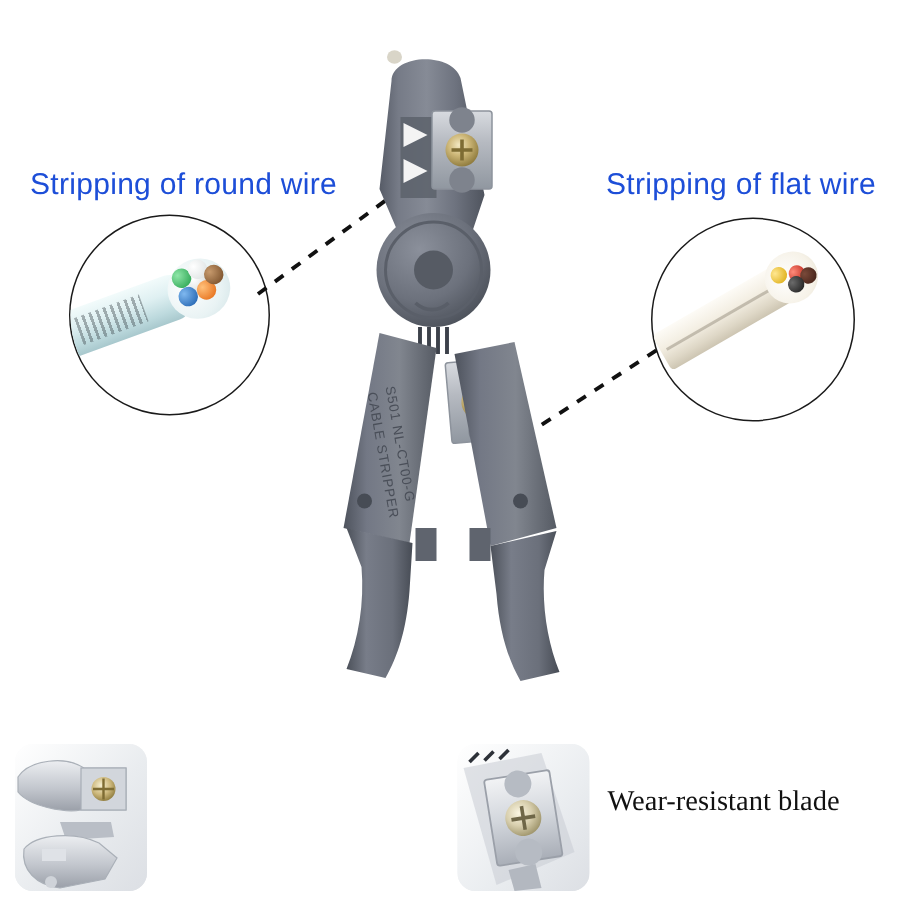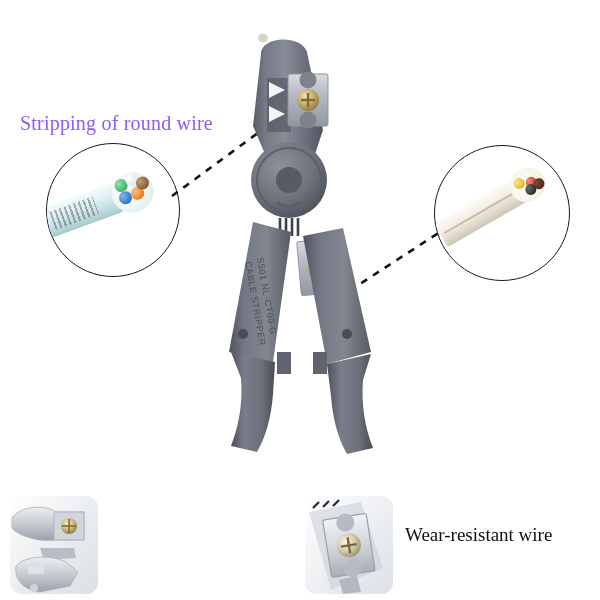--- a/index.html
+++ b/index.html
@@ -12,23 +12,23 @@
     width: 600px;
     height: 600px;
     background: #ffffff;
     overflow: hidden;
     font-family: "Liberation Serif", "DejaVu Serif", serif;
   }
 
   
   .callout-label {
     position: absolute;
-    font-family: Liberation Serif, serif;
+    font-family: Liberation Sans, sans-serif;
     font-size: 20px;
-    color: #8b5cf6;
+    color: #1d4ed8;
     white-space: nowrap;
     letter-spacing: 0.2px;
   }
   #label-round { left: 20px;  top: 112px; }
   #label-flat  { left: 404px; top: 112px; }
 
   
   .magnifier {
     position: absolute;
     border-radius: 50%;
@@ -158,20 +158,21 @@
   }
   #feature-right .feature-text { top: 26px; }
 </style>
 </head>
 <body>
 
 <div id="page">
 
   <div id="label-round" class="callout-label">Stripping of round wire</div>
 
+  <div id="label-flat" class="callout-label">Stripping of flat wire</div>
 
   <div id="circle-round" class="magnifier">
     <div class="rj-cable">
       <div class="rj-jacket"></div>
       <div class="rj-open"></div>
       <div class="wirepair w-white2"></div>
       <div class="wirepair w-green"></div>
       <div class="wirepair w-white1"></div>
       <div class="wirepair w-blue"></div>
       <div class="wirepair w-orange"></div>
@@ -350,16 +351,16 @@
         <g transform="rotate(-9 46 50)">
           <rect x="22" y="20" width="44" height="58" rx="2" fill="url(#blB)" stroke="#9ba0a9" stroke-width="1.2"></rect>
           <circle cx="44" cy="26" r="9" fill="#b6bbc3"></circle>
           <circle cx="44" cy="72" r="9" fill="#b6bbc3"></circle>
           <circle cx="44" cy="49" r="12" fill="url(#scB)"></circle>
           <path d="M36 49 L52 49 M44 41 L44 57" stroke="#6f6748" stroke-width="2.4"></path>
         </g>
         <path d="M34 84 L52 80 L56 96 L38 98 Z" fill="#b3b8c0"></path>
       </svg>
     </div>
-    <div class="feature-text">Wear-resistant wire</div>
+    <div class="feature-text">Wear-resistant blade</div>
   </div>
 
 </div>
 
 </body></html>

